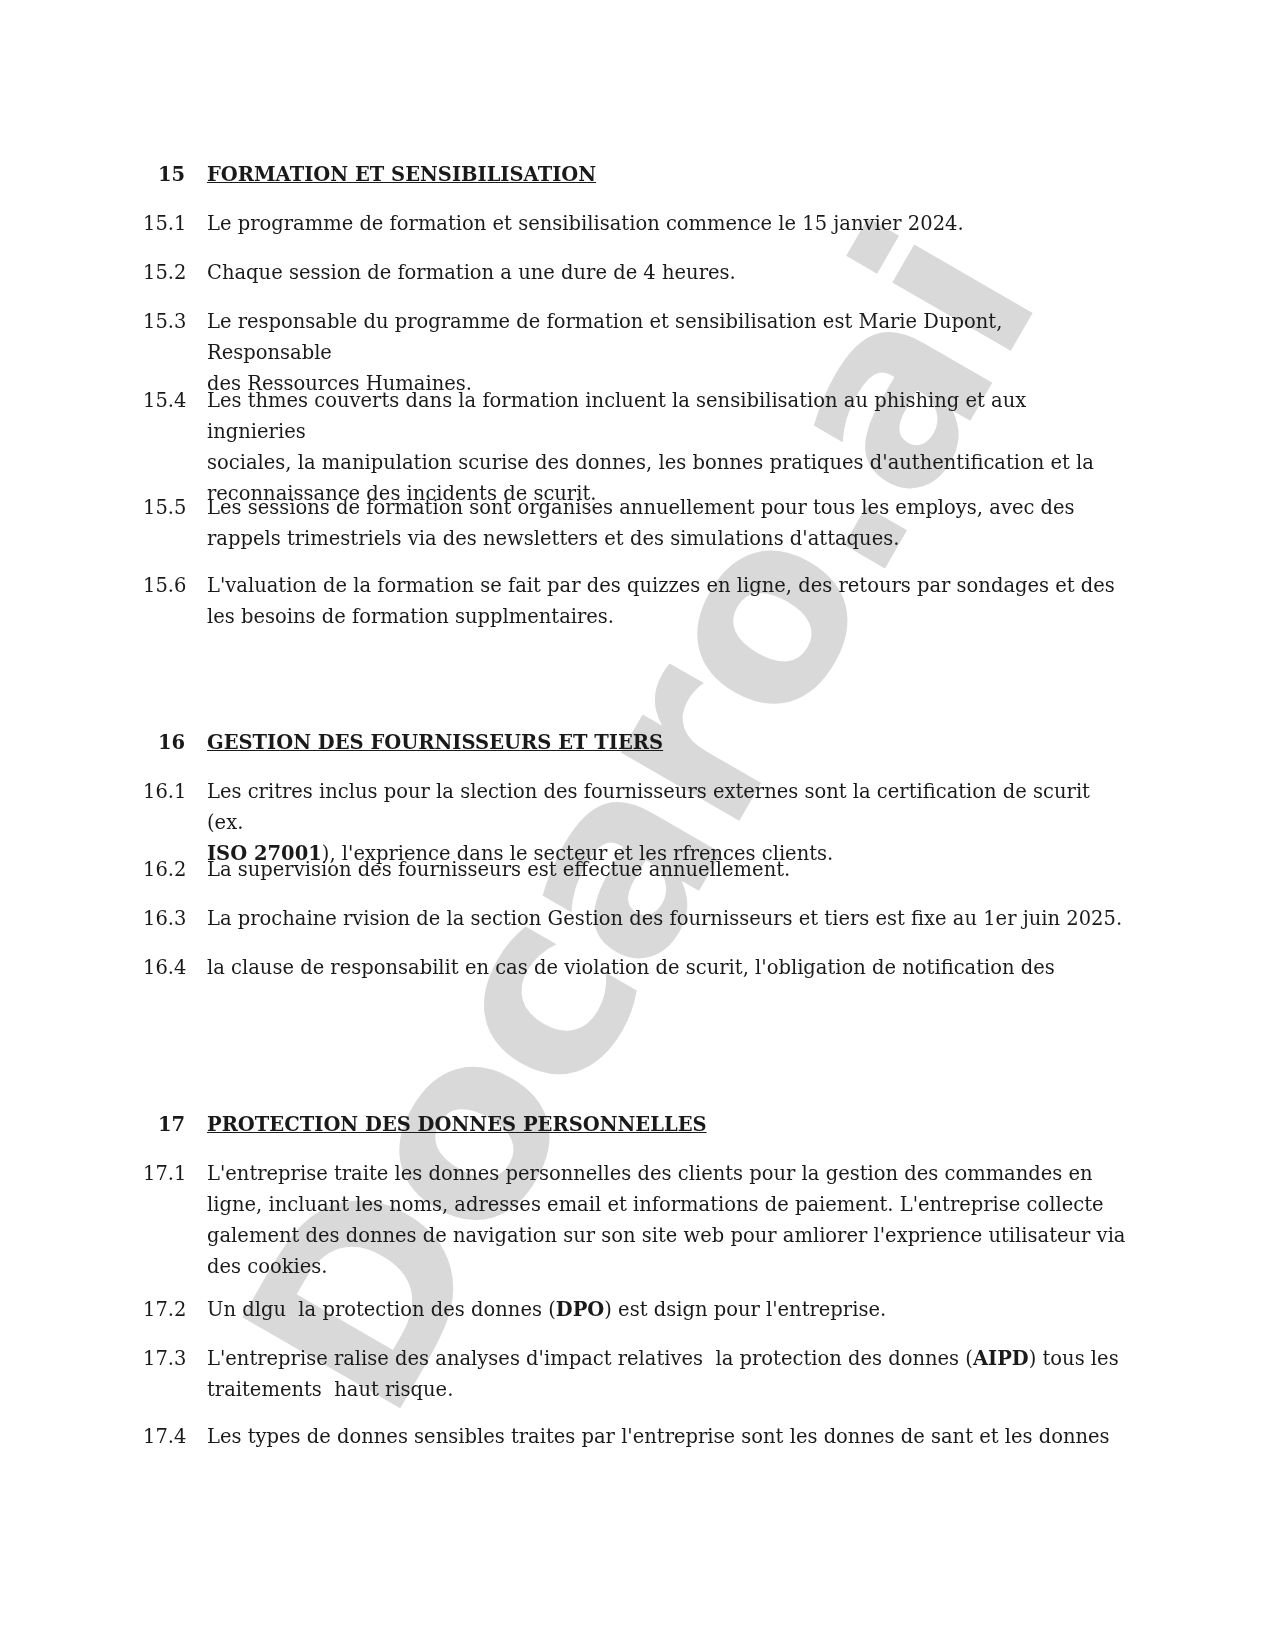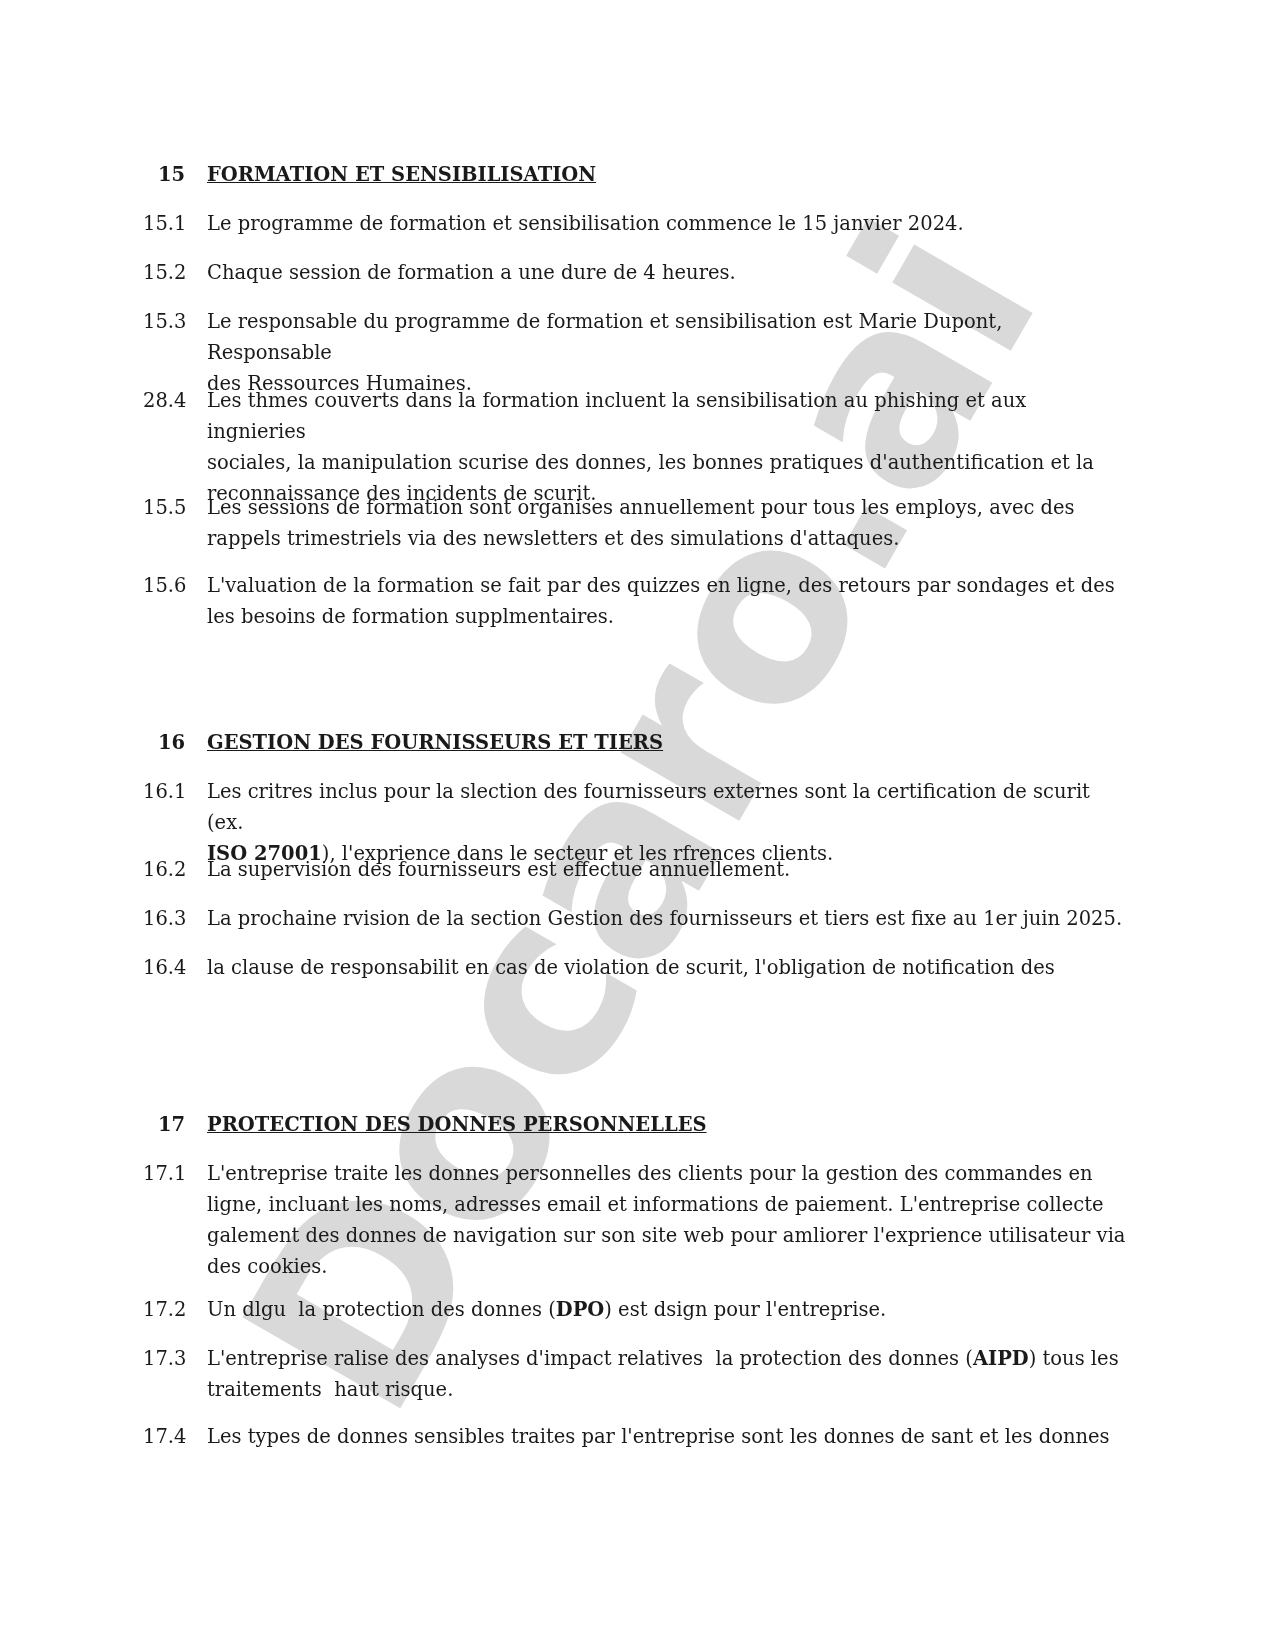--- a/index.html
+++ b/index.html
@@ -47,21 +47,21 @@
 
     <div class="item" style="top:306px">
       <span class="num">15.3</span>
       <div class="txt">
         <div>Le responsable du programme de formation et sensibilisation est Marie Dupont, Responsable</div>
         <div>des Ressources Humaines.</div>
       </div>
     </div>
 
     <div class="item" style="top:385px">
-      <span class="num">28.4</span>
+      <span class="num">15.4</span>
       <div class="txt">
         <div>Les thmes couverts dans la formation incluent la sensibilisation au phishing et aux ingnieries</div>
         <div>sociales, la manipulation scurise des donnes, les bonnes pratiques d'authentification et la</div>
         <div>reconnaissance des incidents de scurit.</div>
       </div>
     </div>
 
     <div class="item" style="top:492px">
       <span class="num">15.5</span>
       <div class="txt">

